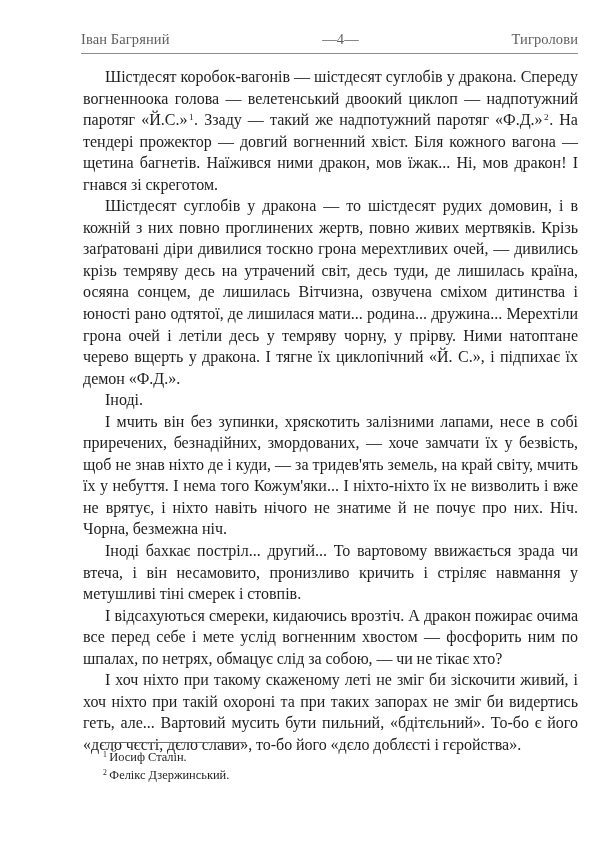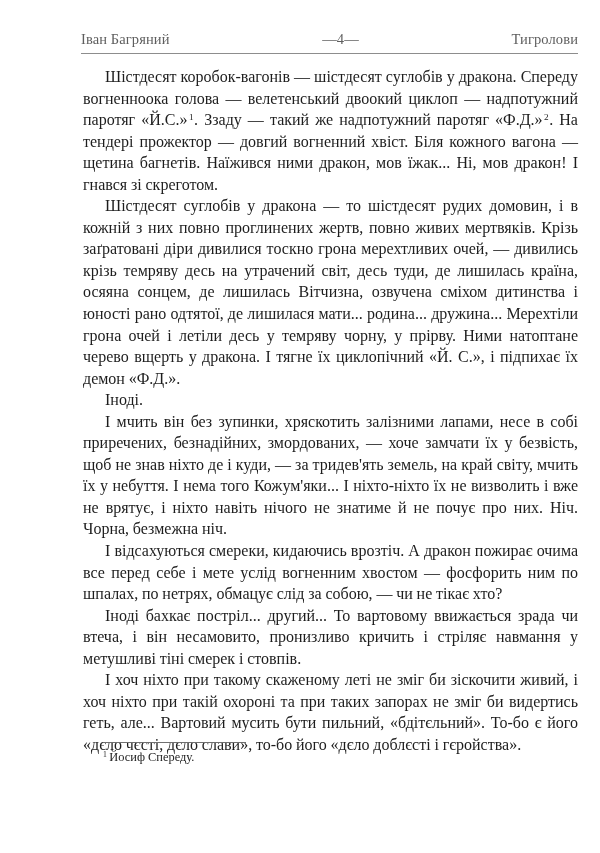--- a/index.html
+++ b/index.html
@@ -116,25 +116,26 @@
     <span class="rh-right">Тигролови</span>
   </div>
 
   <div class="head-rule"></div>
 
   <div class="textblock">
       <p><span>Шістдесят коробок-вагонів — шістдесят суглобів у дракона. Спереду вогненноока голова — велетенський двоокий циклоп — надпотужний паротяг «Й.С.»</span><sup class="fn">1</sup><span>. Ззаду — такий же надпотужний паротяг «Ф.Д.»</span><sup class="fn">2</sup><span>. На тендері прожектор — довгий вогненний хвіст. Біля кожного вагона — щетина багнетів. Наїжився ними дракон, мов їжак... Ні, мов дракон! І гнався зі скреготом.</span></p>
       <p><span>Шістдесят суглобів у дракона — то шістдесят рудих домовин, і в кожній з них повно проглинених жертв, повно живих мертвяків. Крізь заґратовані діри дивилися тоскно грона мерехтливих очей, — дивились крізь темряву десь на утрачений світ, десь туди, де лишилась країна, осяяна сонцем, де лишилась Вітчизна, озвучена сміхом дитинства і юності рано одтятої, де лишилася мати... родина... дружина... Мерехтіли грона очей і летіли десь у темряву чорну, у прірву. Ними натоптане черево вщерть у дракона. І тягне їх циклопічний «Й. С.», і підпихає їх демон «Ф.Д.».</span></p>
       <p><span>Іноді.</span></p>
       <p><span>І мчить він без зупинки, хряскотить залізними лапами, несе в собі приречених, безнадійних, змордованих, — хоче замчати їх у безвість, щоб не знав ніхто де і куди, — за тридев'ять земель, на край світу, мчить їх у небуття. І нема того Кожум'яки... І ніхто-ніхто їх не визволить і вже не врятує, і ніхто навіть нічого не знатиме й не почує про них. Ніч. Чорна, безмежна ніч.</span></p>
+      <p><span>Іноді бахкає постріл... другий... То вартовому ввижається зрада чи втеча, і він несамовито, пронизливо кричить і стріляє навмання у метушливі тіні смерек і стовпів.</span></p>
       <p><span>І відсахуються смереки, кидаючись врозтіч. А дракон пожирає очима все перед себе і мете услід вогненним хвостом — фосфорить ним по шпалах, по нетрях, обмацує слід за собою, — чи не тікає хто?</span></p>
-      <p><span>Іноді бахкає постріл... другий... То вартовому ввижається зрада чи втеча, і він несамовито, пронизливо кричить і стріляє навмання у метушливі тіні смерек і стовпів.</span></p>
       <p><span>І хоч ніхто при такому скаженому леті не зміг би зіскочити живий, і хоч ніхто при такій охороні та при таких запорах не зміг би видертись геть, але... Вартовий мусить бути пильний, «бдітєльний». То-бо є його «дєло чєсті, дєло слави», то-бо його «дєло доблєсті і гєройства».</span></p>
     </div>
 
   <div class="footnotes">
     <div class="footnote-rule"></div>
     <div class="footnote-list">
-        <div class="fn-line"><span class="fn-marker">1</span><span>Йосиф Спереду.</span></div>
+        <div class="fn-line"><span class="fn-marker">1</span><span>Йосиф Сталін.</span></div>
+        <div class="fn-line"><span class="fn-marker">2</span><span>Фелікс Дзержинський.</span></div>
       </div>
   </div>
 
 </div>
 
 </body></html>

